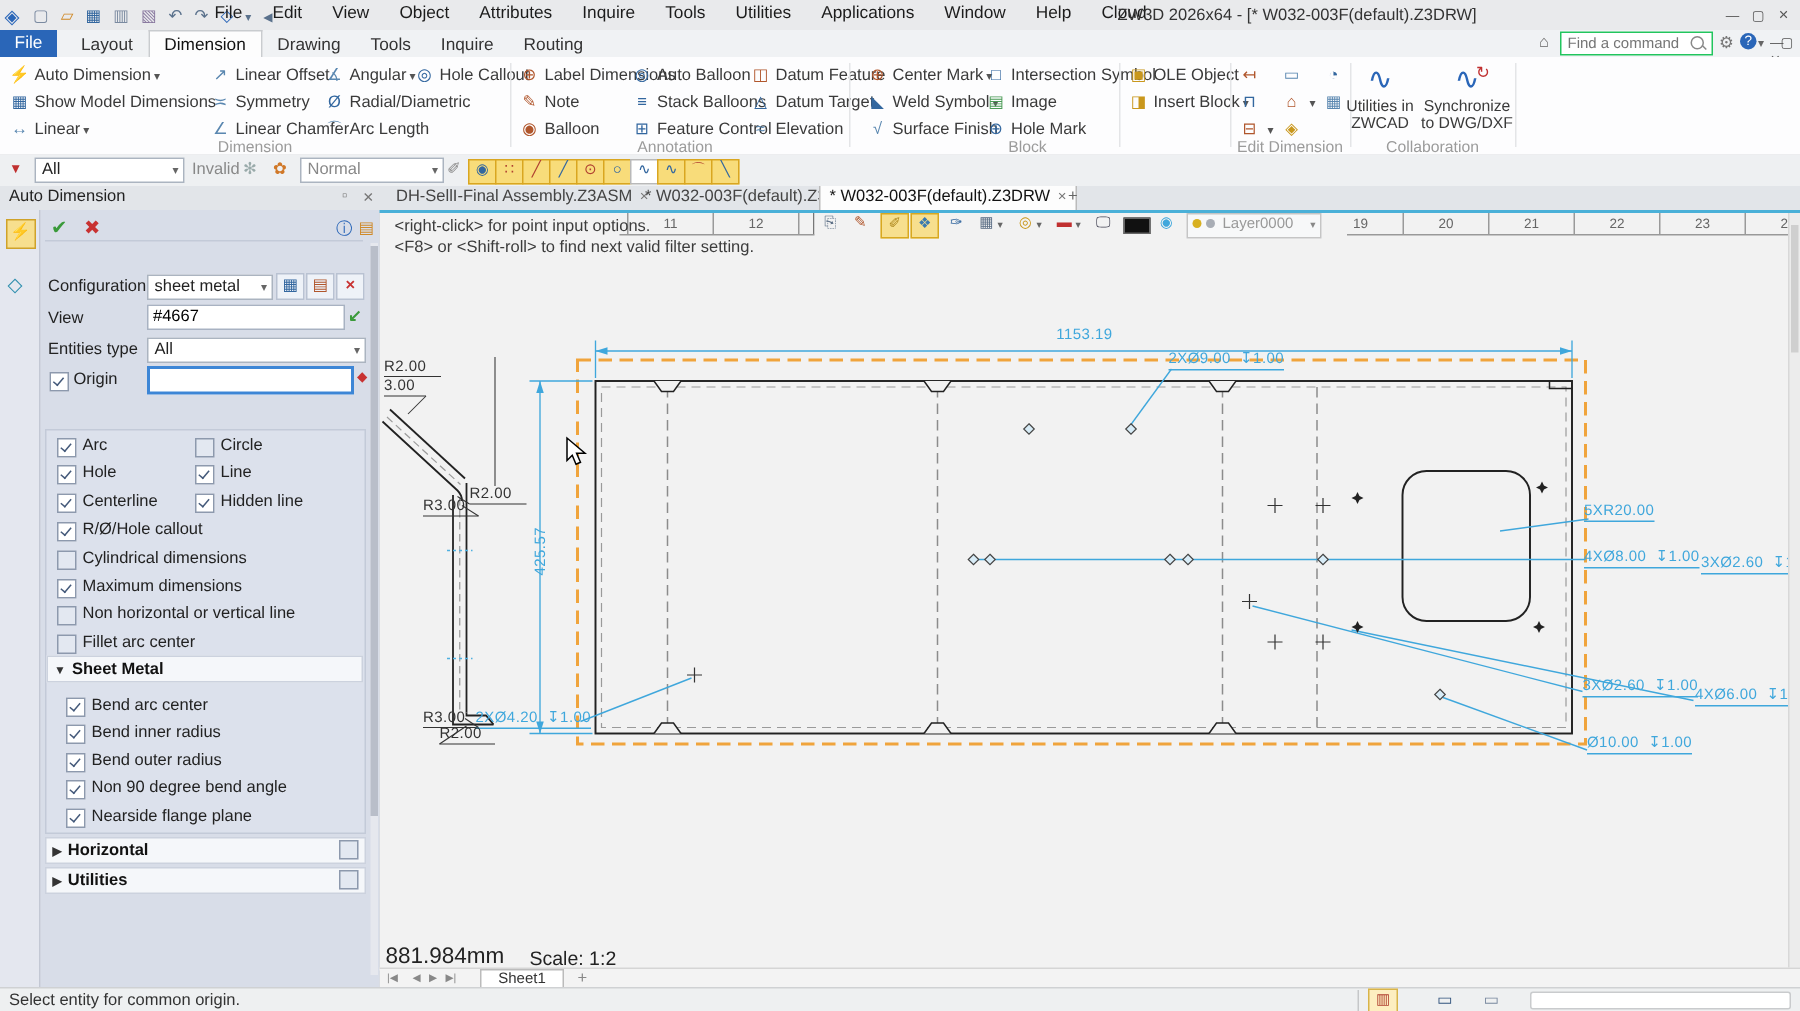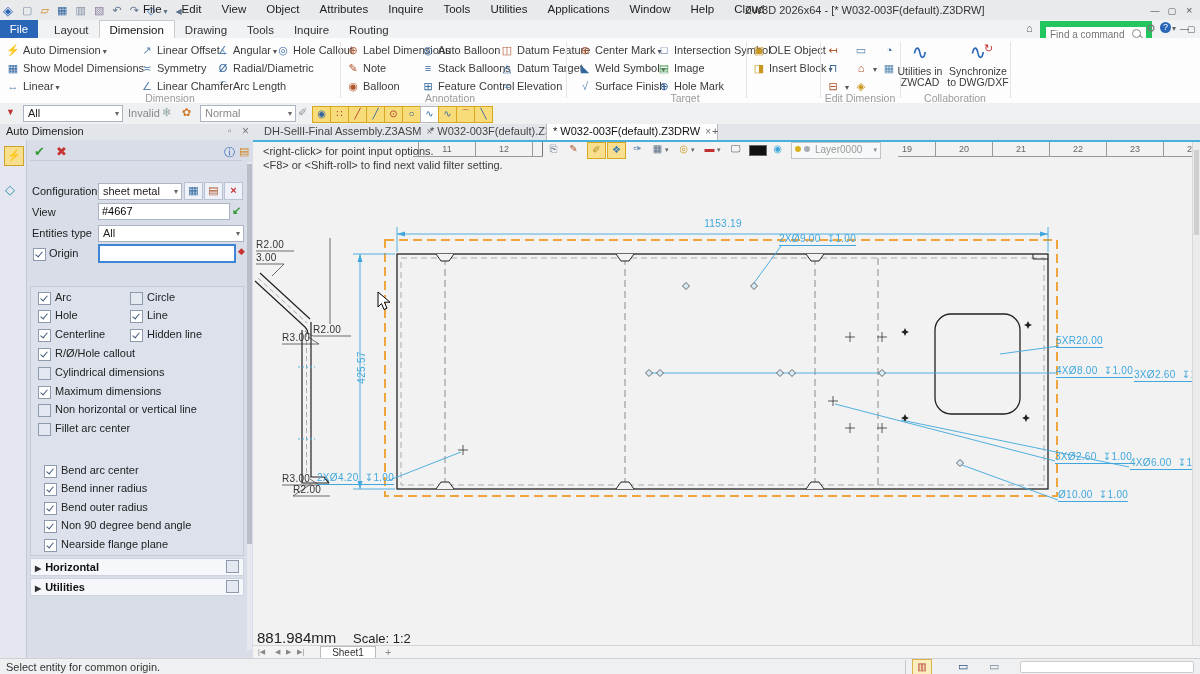--- a/index.html
+++ b/index.html
@@ -104,21 +104,21 @@
     <span class="winbtn" style="font-size:11px">×</span>
   </span>
 </div>
 
 <div class="ab tabrow">
   <div class="ab ftab">File</div>
   <span class="ab" style="left:44px;top:0">
     <span class="rtab">Layout</span><span class="rtab active">Dimension</span><span class="rtab">Drawing</span><span class="rtab">Tools</span><span class="rtab">Inquire</span><span class="rtab">Routing</span>
   </span>
   <span class="ab" style="left:1026px;top:2px;color:#666">⌂</span>
-  <span class="ab" style="left:1040px;top:1px;width:100px;height:14px;background:#fff;border:6px solid #22c55e">
+  <span class="ab" style="left:1040px;top:1px;width:100px;height:14px;background:#fff;border:1px solid #22c55e">
     <input style="position: absolute; left: 2px; top: 0px; width: 80px; height: 12px; border: none; outline: none; font-size: 10px; color: rgb(136, 136, 136); font-family: &quot;Liberation Sans&quot;, sans-serif;" placeholder="Find a command">
     <span class="mag" style="position:absolute;right:5px;top:2px"></span>
   </span>
   <span class="ab" style="left:1146px;top:2px;color:#777">⚙</span>
   <span class="ab" style="left:1160px;top:2px;width:11px;height:11px;background:#2a66b8;color:#fff;border-radius:50%;text-align:center;line-height:11px;font-size:9px">?</span>
   <span class="ab" style="left:1172px;top:4px;font-size:8px;color:#666">▾</span>
   <span class="ab" style="left:1180px;top:2px">
     <span class="winbtn" style="width:7px">—</span><span class="winbtn" style="width:7px">▢</span><span class="winbtn" style="width:7px;font-size:11px">×</span>
   </span>
 </div>
@@ -149,21 +149,21 @@
   <div class="rit" style="left:500px;top:40px"><span class="g cD">≈</span><span>Elevation</span></div>
   <div class="glabel" style="left:380px">Annotation</div>
   <div class="gsep" style="left:566px"></div>
 
   <div class="rit" style="left:578px;top:4px"><span class="g cA">⊕</span><span>Center Mark</span><span class="dd">▾</span></div>
   <div class="rit" style="left:578px;top:22px"><span class="g cB">◣</span><span>Weld Symbol</span><span class="dd">▾</span></div>
   <div class="rit" style="left:578px;top:40px"><span class="g cD">√</span><span>Surface Finish</span></div>
   <div class="rit" style="left:657px;top:4px"><span class="g cB">□</span><span>Intersection Symbol</span></div>
   <div class="rit" style="left:657px;top:22px"><span class="g cE">▤</span><span>Image</span></div>
   <div class="rit" style="left:657px;top:40px"><span class="g cB">⊕</span><span>Hole Mark</span></div>
-  <div class="glabel" style="left:615px">Target</div>
+  <div class="glabel" style="left:615px">Block</div>
   <div class="gsep" style="left:746px"></div>
 
   <div class="rit" style="left:752px;top:4px"><span class="g cC">▣</span><span>OLE Object</span></div>
   <div class="rit" style="left:752px;top:22px"><span class="g cC">◨</span><span>Insert Block</span><span class="dd">▾</span></div>
   <div class="gsep" style="left:820px"></div>
 
   <div class="rit" style="left:826px;top:4px"><span class="g cA">↤</span></div>
   <div class="rit" style="left:854px;top:4px"><span class="g cD">▭</span></div>
   <div class="rit" style="left:882px;top:4px"><span class="g cB">◔</span></div>
   <div class="rit" style="left:826px;top:22px"><span class="g cB">⊓</span></div>
@@ -261,20 +261,21 @@
   <span class="chk on" style="left:38px;top:208px"></span>
     <span class="flabel" style="left:55px;top:207px">R/Ø/Hole callout</span>
   <span class="chk off" style="left:38px;top:227px"></span>
     <span class="flabel" style="left:55px;top:226px">Cylindrical dimensions</span>
   <span class="chk on" style="left:38px;top:246px"></span>
     <span class="flabel" style="left:55px;top:245px">Maximum dimensions</span>
   <span class="chk off" style="left:38px;top:264px"></span>
     <span class="flabel" style="left:55px;top:263px">Non horizontal or vertical line</span>
   <span class="chk off" style="left:38px;top:283px"></span>
     <span class="flabel" style="left:55px;top:282px">Fillet arc center</span>
+  <div class="sechead" style="left:31px;top:297px;width:209px"><span class="tri">▼</span><b>Sheet Metal</b></div>
   <span class="chk on" style="left:44px;top:325px"></span>
     <span class="flabel" style="left:61px;top:324px">Bend arc center</span>
   <span class="chk on" style="left:44px;top:343px"></span>
     <span class="flabel" style="left:61px;top:342px">Bend inner radius</span>
   <span class="chk on" style="left:44px;top:362px"></span>
     <span class="flabel" style="left:61px;top:361px">Bend outer radius</span>
   <span class="chk on" style="left:44px;top:380px"></span>
     <span class="flabel" style="left:61px;top:379px">Non 90 degree bend angle</span>
   <span class="chk on" style="left:44px;top:399px"></span>
     <span class="flabel" style="left:61px;top:398px">Nearside flange plane</span>

